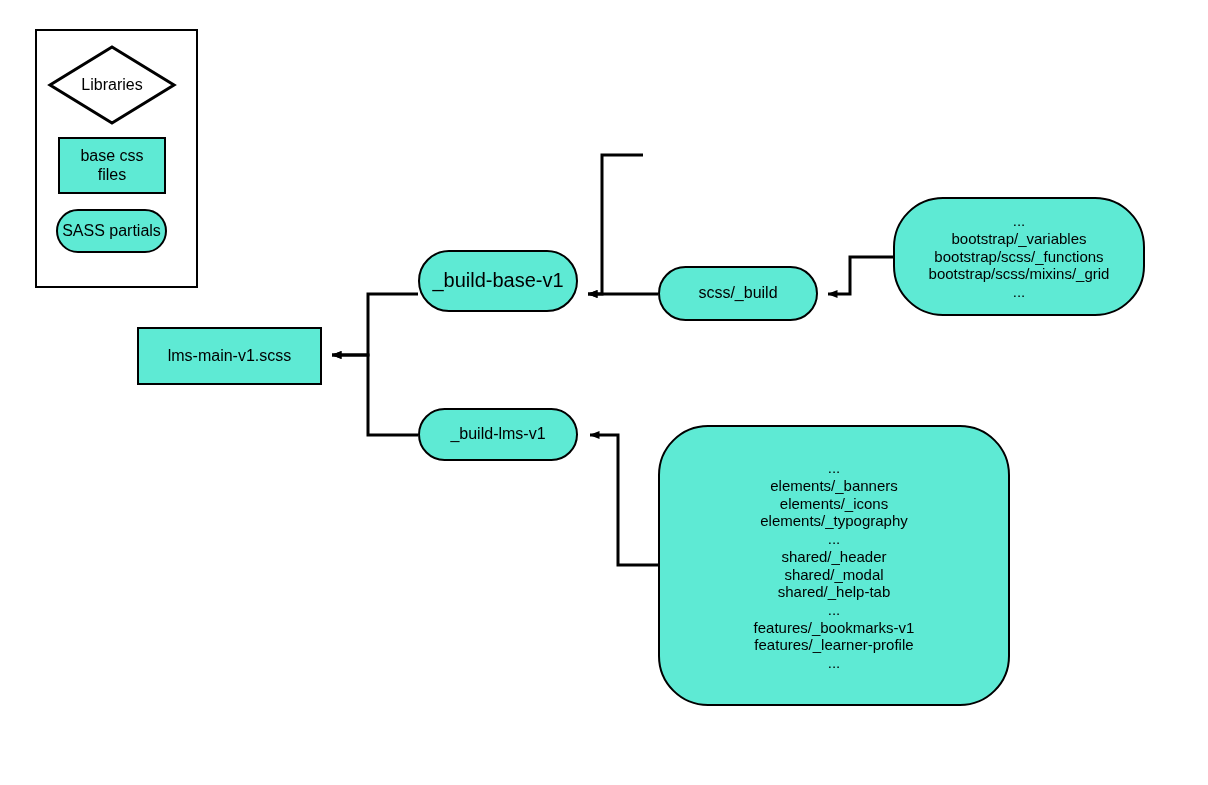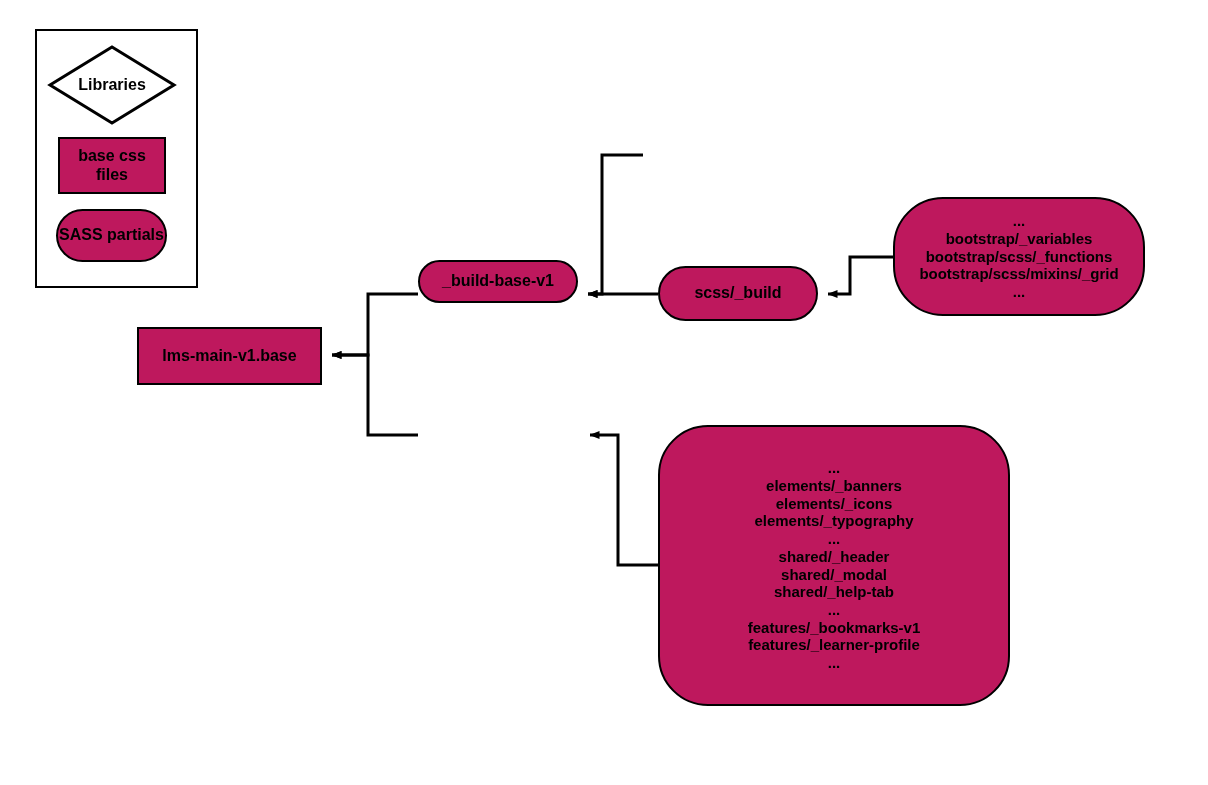--- a/index.html
+++ b/index.html
@@ -11,37 +11,36 @@
     width: 1208px;
     height: 785px;
     font-family: "Liberation Sans", sans-serif;
     color: #000000;
     overflow: hidden;
   }
   #canvas {
     position: relative;
     width: 1208px;
     height: 785px;
-    font-weight: bold;
   }
   #edges {
     position: absolute;
     left: 0;
     top: 0;
     width: 1208px;
     height: 785px;
   }
   .node {
     position: absolute;
     box-sizing: border-box;
     display: flex;
     align-items: center;
     justify-content: center;
     text-align: center;
-    background: #be185d;
+    background: #5eead4;
     border: 2px solid #000000;
     line-height: 1.18;
     white-space: pre-line;
   }
   .rect { border-radius: 0; }
   .stadium { border-radius: 999px; }
   .softbox { border-radius: 50px; }
   .legend-frame {
     position: absolute;
     box-sizing: border-box;
@@ -73,39 +72,39 @@
 
   
   #legend-frame { left: 35px; top: 29px; width: 163px; height: 259px; }
   #legend-diamond { left: 47px; top: 44px; width: 130px; height: 82px; }
   #legend-diamond .diamond-label { font-size: 16px; }
   #legend-rect {
     left: 58px; top: 137px; width: 108px; height: 57px;
     font-size: 16px;
   }
   #legend-stadium {
-    left: 56px; top: 209px; width: 111px; height: 53px;
+    left: 56px; top: 209px; width: 111px; height: 44px;
     font-size: 16px;
   }
 
   
   #node-bourbon { left: 641px; top: 86px; width: 203px; height: 140px; }
   #node-bourbon .diamond-label { font-size: 11px; }
 
   #node-bootstrap {
     left: 893px; top: 197px; width: 252px; height: 119px;
     font-size: 15px;
   }
   #node-base-build {
     left: 658px; top: 266px; width: 160px; height: 55px;
     font-size: 16px;
   }
   #node-build-base {
-    left: 418px; top: 260px; width: 160px; height: 43px;
-    font-size: 16px;
+    left: 418px; top: 250px; width: 160px; height: 62px;
+    font-size: 20px;
   }
   #node-lms-main {
     left: 137px; top: 327px; width: 185px; height: 58px;
     font-size: 16px;
   }
   #node-build-lms {
     left: 418px; top: 408px; width: 160px; height: 53px;
     font-size: 16px;
   }
   #node-partials {
@@ -156,22 +155,23 @@
   <div class="node softbox" id="node-bootstrap">...
 bootstrap/_variables
 bootstrap/scss/_functions
 bootstrap/scss/mixins/_grid
 ...</div>
 
   <div class="node stadium" id="node-base-build">scss/_build</div>
 
   <div class="node stadium" id="node-build-base">_build-base-v1</div>
 
-  <div class="node rect" id="node-lms-main">lms-main-v1.base</div>
+  <div class="node rect" id="node-lms-main">lms-main-v1.scss</div>
 
+  <div class="node stadium" id="node-build-lms">_build-lms-v1</div>
 
   <div class="node softbox" id="node-partials">...
 elements/_banners
 elements/_icons
 elements/_typography
 ...
 shared/_header
 shared/_modal
 shared/_help-tab
 ...

